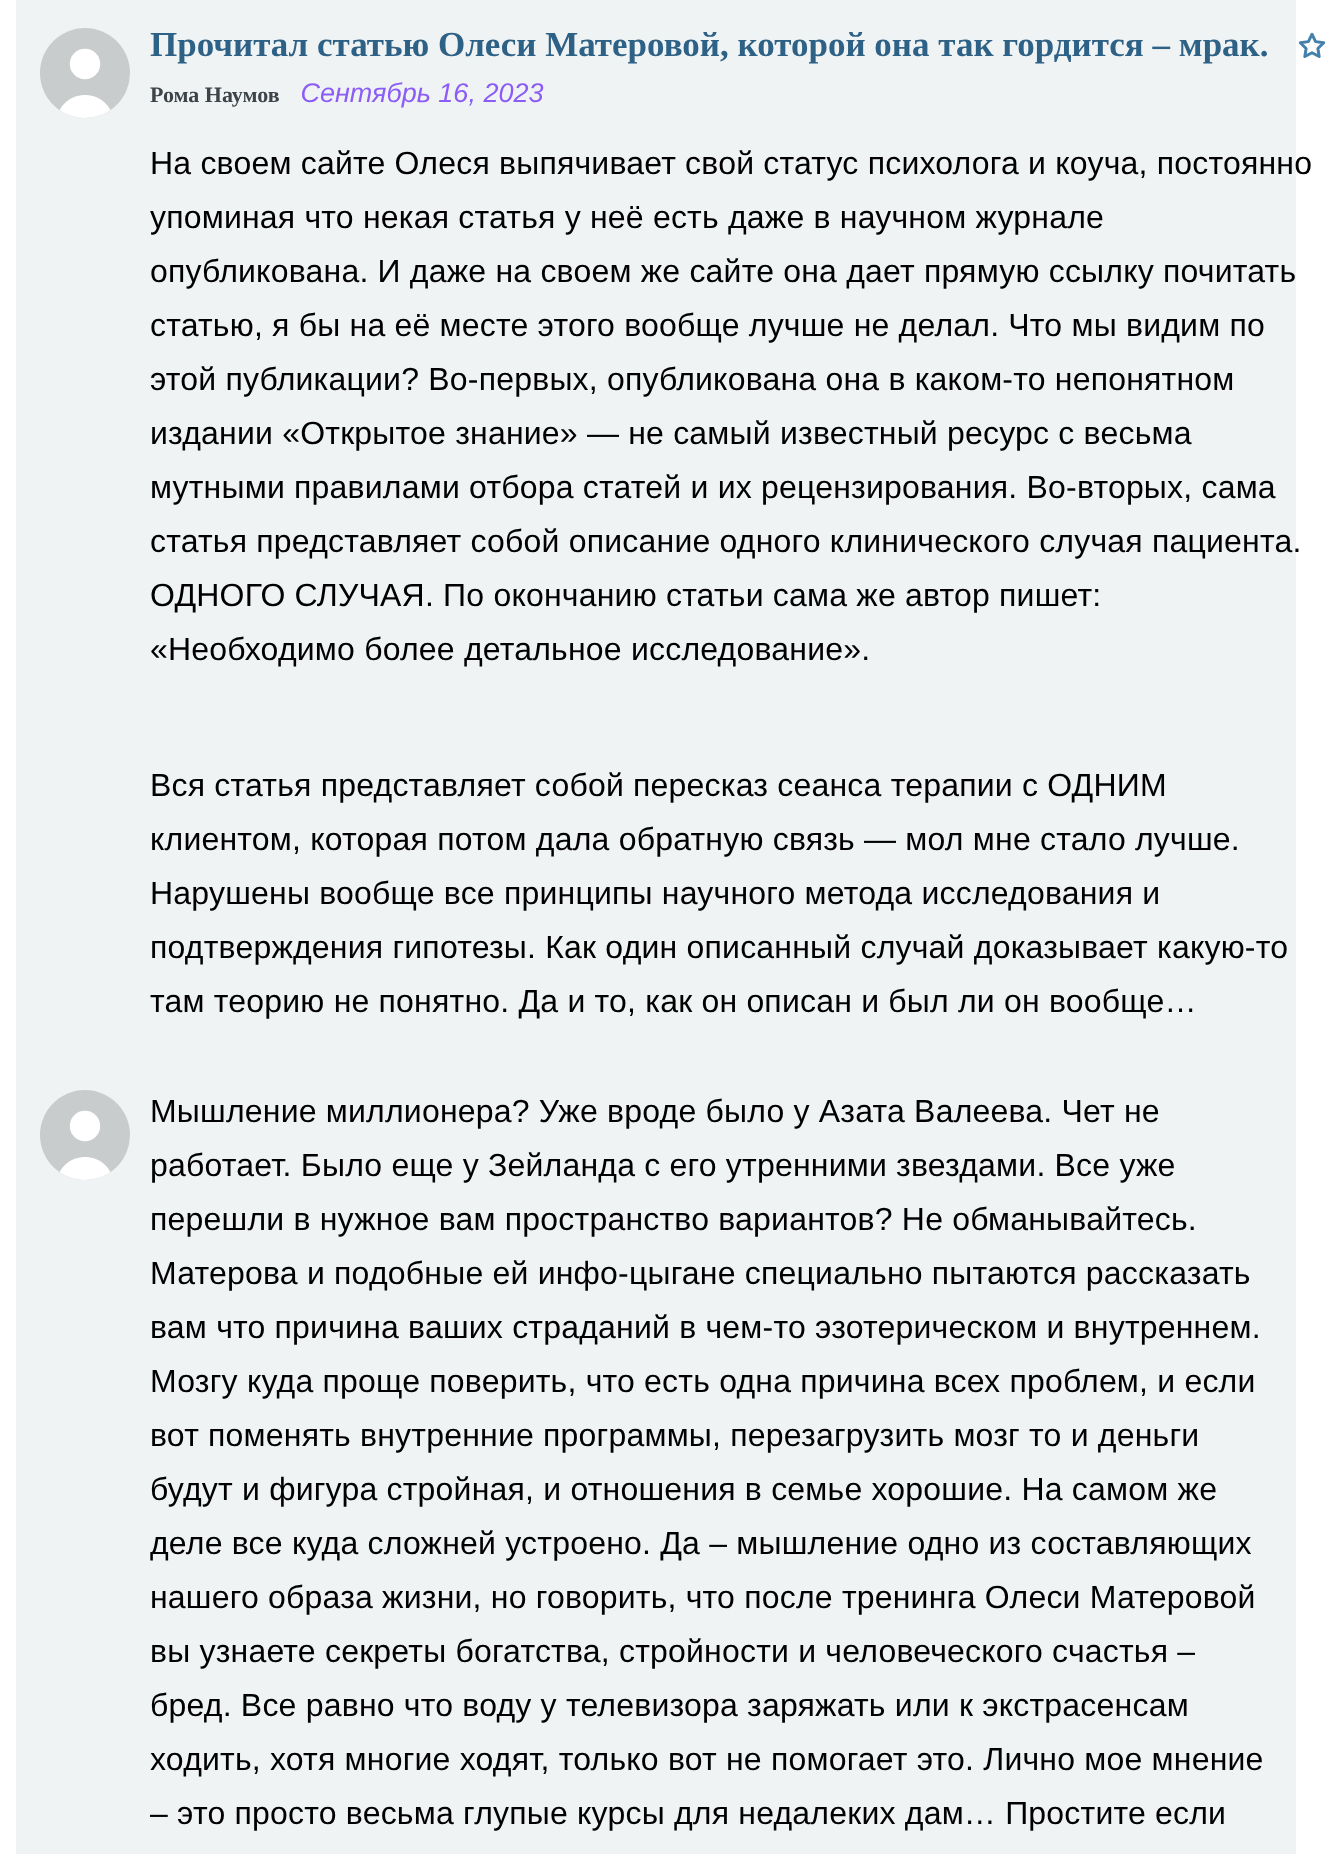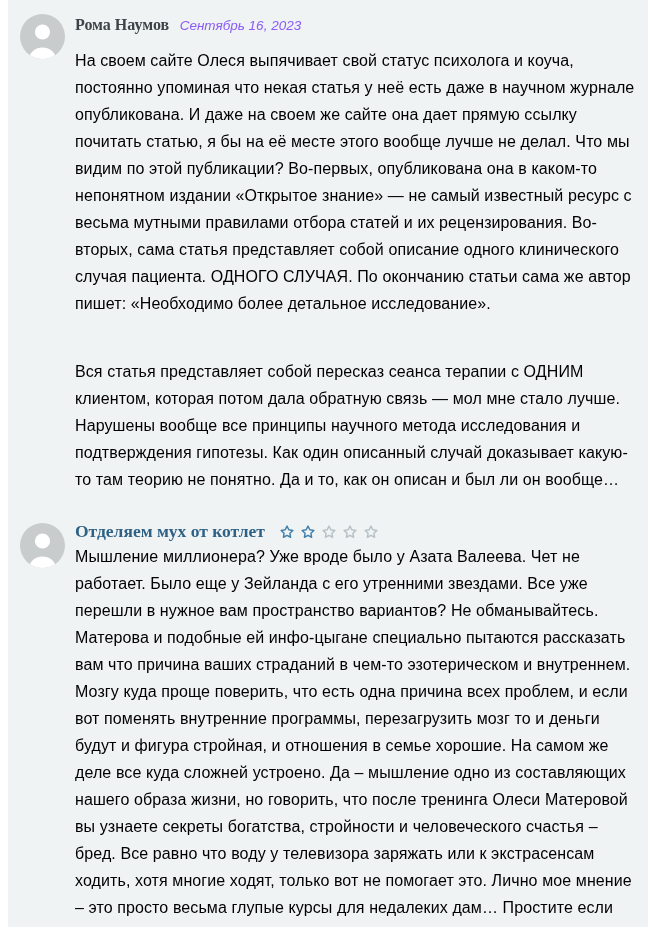--- a/index.html
+++ b/index.html
@@ -24,21 +24,21 @@
     font-size:17.5px; font-weight:bold; color:#2e6186;
     line-height:1.25; white-space:nowrap;
   }
   .stars { display:inline-flex; margin-left:14px; gap:5px; align-items:center; }
   .stars svg { width:16px; height:16px; }
   .stars svg path { fill:none; stroke:#b7c1c7; stroke-width:2.2; stroke-linejoin:round; }
   .stars svg.active path { stroke:#4381ab; }
   .meta-row { margin-top:4px; margin-bottom:13px; }
   .author {
     font-family:"Liberation Serif", serif; font-weight:bold;
-    font-size:16px; color:#3d4449;
+    font-size:11px; color:#3d4449;
   }
   .date { font-style:italic; font-size:13.5px; color:#8b5cf6; margin-left:6px; }
   .review-body p {
     font-size:16px; color:#000000; line-height:27px;
     letter-spacing:0.1px;
   }
   .review-body p + p { margin-top:41px; }
 </style>
 </head>
 <body>
@@ -46,58 +46,49 @@
 <div class="reviews-card">
 
   <article class="review gap-bottom">
     <div class="avatar">
       <svg viewBox="0 0 45 45">
         <circle cx="22.5" cy="18" r="7.6" fill="#ffffff"></circle>
         <path d="M8 49c0-9.5 6.5-15.5 14.5-15.5S37 39.5 37 49z" fill="#ffffff"></path>
       </svg>
     </div>
     <div class="review-content">
+      <div class="title-row">
+        <h2 class="review-title">Прочитал статью Олеси Матеровой, которой она так гордится – мрак.</h2>
+        <span class="stars">
+            <svg viewBox="0 0 24 24" class="active">
+              <path d="M12 3.2 L14.7 8.7 L20.8 9.6 L16.4 13.9 L17.4 19.9 L12 17.1 L6.6 19.9 L7.6 13.9 L3.2 9.6 L9.3 8.7 Z"></path>
+            </svg>
+            <svg viewBox="0 0 24 24" class="">
+              <path d="M12 3.2 L14.7 8.7 L20.8 9.6 L16.4 13.9 L17.4 19.9 L12 17.1 L6.6 19.9 L7.6 13.9 L3.2 9.6 L9.3 8.7 Z"></path>
+            </svg>
+          </span>
+      </div>
       <div class="meta-row">
         <span class="author">Рома Наумов</span>
         <span class="date">Сентябрь 16, 2023</span>
       </div>
       <div class="review-body">
           <p>На своем сайте Олеся выпячивает свой статус психолога и коуча, постоянно упоминая что некая статья у неё есть даже в научном журнале опубликована. И даже на своем же сайте она дает прямую ссылку почитать статью, я бы на её месте этого вообще лучше не делал. Что мы видим по этой публикации? Во-первых, опубликована она в каком-то непонятном издании «Открытое знание» — не самый известный ресурс с весьма мутными правилами отбора статей и их рецензирования. Во-вторых, сама статья представляет собой описание одного клинического случая пациента. ОДНОГО СЛУЧАЯ. По окончанию статьи сама же автор пишет: «Необходимо более детальное исследование».</p>
           <p>Вся статья представляет собой пересказ сеанса терапии с ОДНИМ клиентом, которая потом дала обратную связь — мол мне стало лучше. Нарушены вообще все принципы научного метода исследования и подтверждения гипотезы. Как один описанный случай доказывает какую-то там теорию не понятно. Да и то, как он описан и был ли он вообще…</p>
         </div>
     </div>
   </article>
 
   <article class="review">
     <div class="avatar">
       <svg viewBox="0 0 45 45">
         <circle cx="22.5" cy="18" r="7.6" fill="#ffffff"></circle>
         <path d="M8 49c0-9.5 6.5-15.5 14.5-15.5S37 39.5 37 49z" fill="#ffffff"></path>
       </svg>
     </div>
     <div class="review-content">
-      <div class="title-row">
-        <h2 class="review-title">Отделяем мух от котлет</h2>
-        <span class="stars">
-            <svg viewBox="0 0 24 24" class="active">
-              <path d="M12 3.2 L14.7 8.7 L20.8 9.6 L16.4 13.9 L17.4 19.9 L12 17.1 L6.6 19.9 L7.6 13.9 L3.2 9.6 L9.3 8.7 Z"></path>
-            </svg>
-            <svg viewBox="0 0 24 24" class="active">
-              <path d="M12 3.2 L14.7 8.7 L20.8 9.6 L16.4 13.9 L17.4 19.9 L12 17.1 L6.6 19.9 L7.6 13.9 L3.2 9.6 L9.3 8.7 Z"></path>
-            </svg>
-            <svg viewBox="0 0 24 24" class="">
-              <path d="M12 3.2 L14.7 8.7 L20.8 9.6 L16.4 13.9 L17.4 19.9 L12 17.1 L6.6 19.9 L7.6 13.9 L3.2 9.6 L9.3 8.7 Z"></path>
-            </svg>
-            <svg viewBox="0 0 24 24" class="">
-              <path d="M12 3.2 L14.7 8.7 L20.8 9.6 L16.4 13.9 L17.4 19.9 L12 17.1 L6.6 19.9 L7.6 13.9 L3.2 9.6 L9.3 8.7 Z"></path>
-            </svg>
-            <svg viewBox="0 0 24 24" class="">
-              <path d="M12 3.2 L14.7 8.7 L20.8 9.6 L16.4 13.9 L17.4 19.9 L12 17.1 L6.6 19.9 L7.6 13.9 L3.2 9.6 L9.3 8.7 Z"></path>
-            </svg>
-          </span>
-      </div>
       <div class="review-body">
           <p>Мышление миллионера? Уже вроде было у Азата Валеева. Чет не работает. Было еще у Зейланда с его утренними звездами. Все уже перешли в нужное вам пространство вариантов? Не обманывайтесь. Матерова и подобные ей инфо-цыгане специально пытаются рассказать вам что причина ваших страданий в чем-то эзотерическом и внутреннем. Мозгу куда проще поверить, что есть одна причина всех проблем, и если вот поменять внутренние программы, перезагрузить мозг то и деньги будут и фигура стройная, и отношения в семье хорошие. На самом же деле все куда сложней устроено. Да – мышление одно из составляющих нашего образа жизни, но говорить, что после тренинга Олеси Матеровой вы узнаете секреты богатства, стройности и человеческого счастья – бред. Все равно что воду у телевизора заряжать или к экстрасенсам ходить, хотя многие ходят, только вот не помогает это. Лично мое мнение – это просто весьма глупые курсы для недалеких дам… Простите если кого-то оскорбил.</p>
         </div>
     </div>
   </article>
 
 </div>
 
 </body></html>

